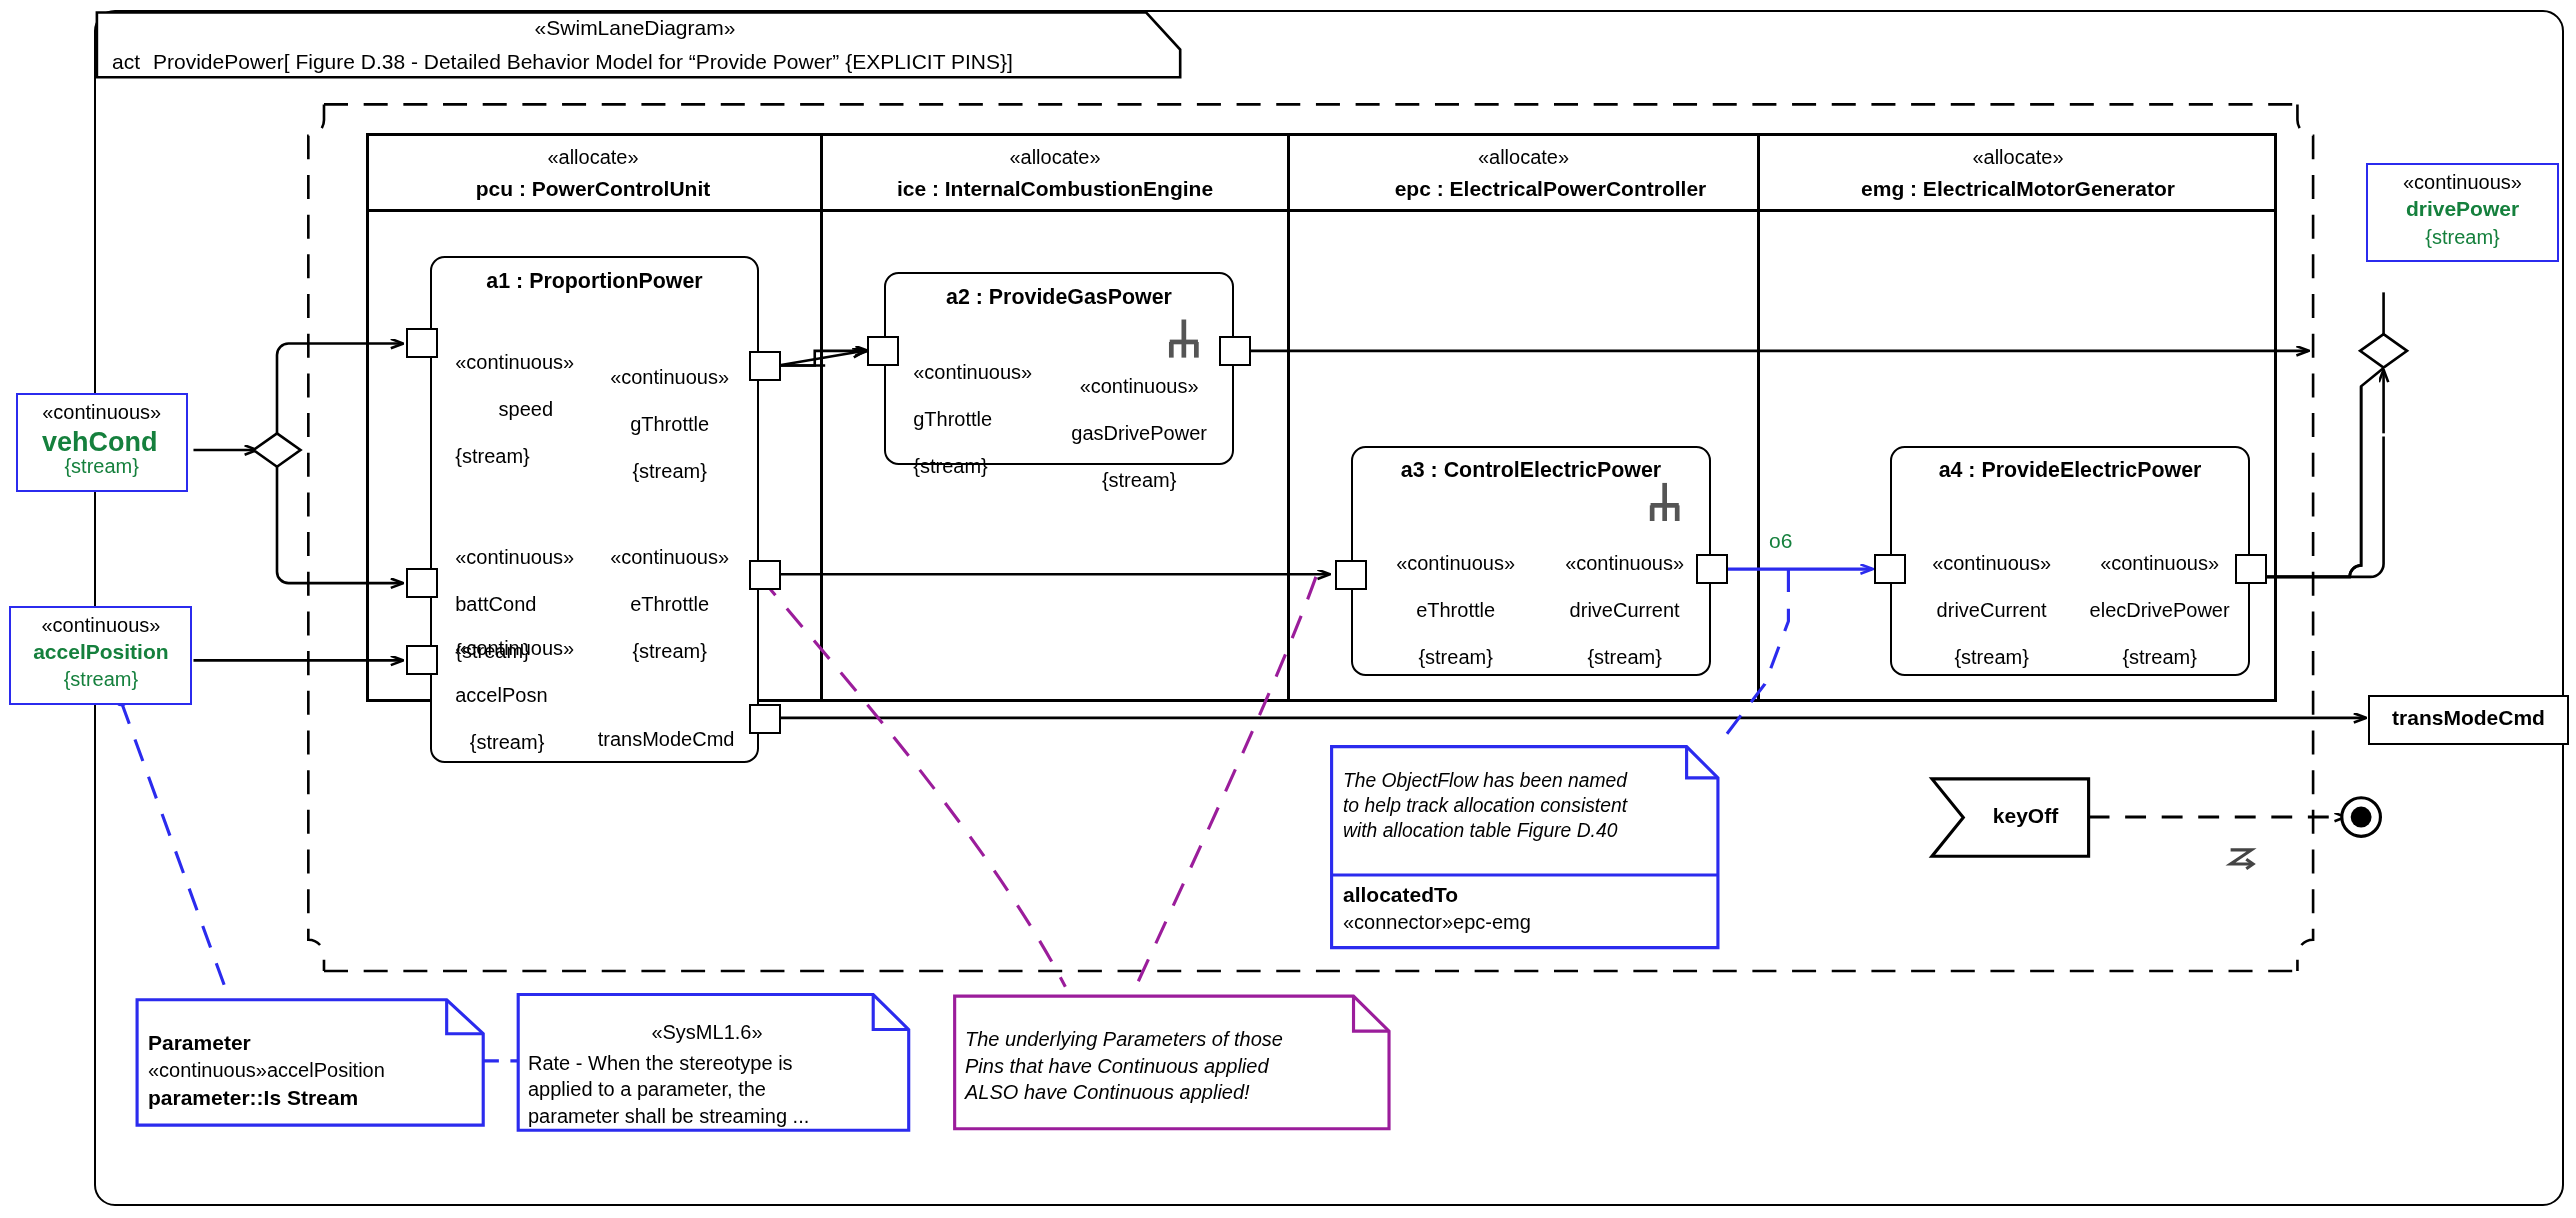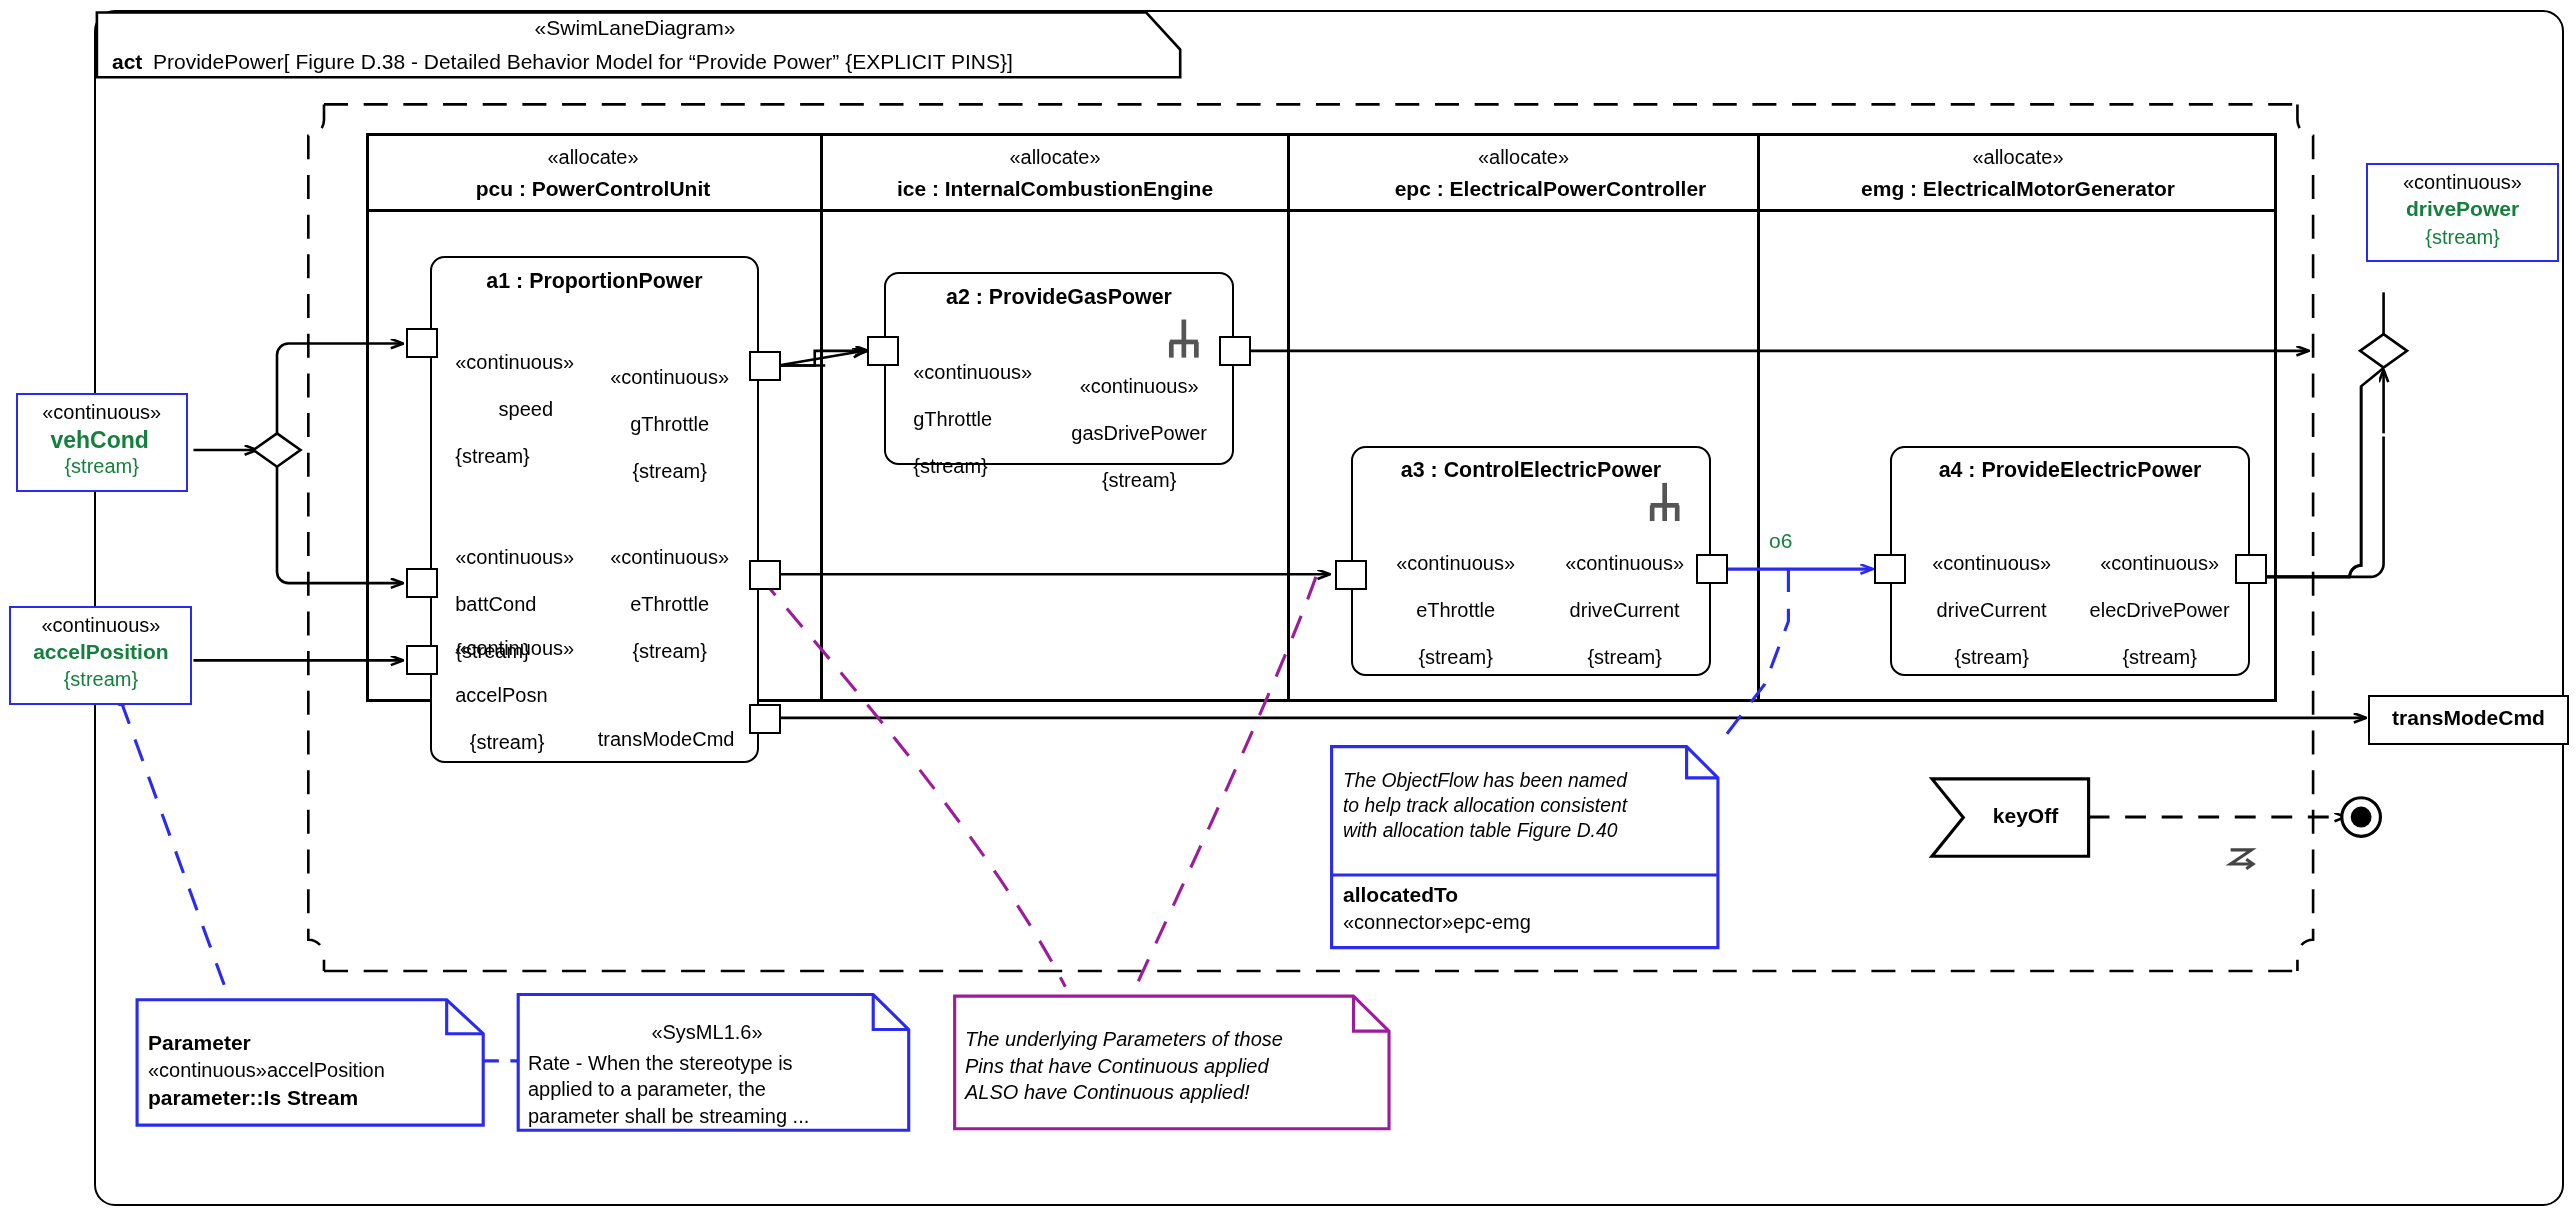--- a/index.html
+++ b/index.html
@@ -21,21 +21,21 @@
 
 <div id="root">
 
   <div class="abs blackborder" style="left:94px;top:10.4px;width:2470px;height:1196px;border-radius:21px;"></div>
 
   <svg width="2576" height="1218" viewBox="0 0 4933 2333">
     <path d="M185,24 L2195,24 L2260,95 L2260,148 L185,148 Z" fill="#fff" stroke="#000" stroke-width="5"></path>
   </svg>
 
   <div class="txt ctr" style="left:97px;top:15.7px;width:1076px;font-size:21px;">«SwimLaneDiagram»</div>
-  <div class="txt" style="left:112px;top:50px;font-size:21px;font-weight:bold;">act</div>
+  <div class="txt" style="left:112px;top:50px;font-size:21px;font-weight:normal;">act</div>
   <div class="txt" style="left:153px;top:50px;font-size:21px;">ProvidePower[ Figure D.38 - Detailed Behavior Model for “Provide Power” {EXPLICIT PINS}]</div>
 
   <svg width="2576" height="1218" viewBox="0 0 4933 2333">
     <path d="M620,200 L620,230 A30,30 0 0 1 590,260 L590,1800 A30,30 0 0 1 620,1830 L620,1860
              M620,200 L4400,200 M620,1860 L4400,1860
              M4400,200 L4400,230 A30,30 0 0 0 4430,260 L4430,1800 A30,30 0 0 0 4400,1830 L4400,1860" fill="none" stroke="#000" stroke-width="5" stroke-dasharray="46 30"></path>
   </svg>
 
   <div class="abs" style="left:366px;top:133px;width:1911px;height:569px;border:3.1px solid #000;background:#fff;"></div>
 
@@ -220,21 +220,21 @@
     <span>{stream}</span>
   </div>
   <div class="txt ctr" style="left:2057px;top:528px;width:183px;font-size:20px;">
     <span>«continuous»</span><br>
     <span>elecDrivePower</span><br>
     <span>{stream}</span>
   </div>
 
   <div class="abs blueborder" style="left:15.7px;top:393px;width:172px;height:99px;background:#fff;"></div>
   <div class="txt ctr" style="left:15.7px;top:401px;width:172px;font-size:20px;color:#000;">«continuous»</div>
-  <div class="txt ctr bold blue" style="left:15.7px;top:427px;width:168px;font-size:23px;">vehCond</div>
+  <div class="txt ctr bold blue" style="left:15.7px;top:427px;width:168px;font-size:27px;">vehCond</div>
   <div class="txt ctr blue" style="left:15.7px;top:455px;width:172px;font-size:20px;">{stream}</div>
 
   <div class="abs blueborder" style="left:9.4px;top:606px;width:183px;height:99px;background:#fff;"></div>
   <div class="txt ctr" style="left:9.4px;top:614px;width:183px;font-size:20px;color:#000;">«continuous»</div>
   <div class="txt ctr bold blue" style="left:9.4px;top:640px;width:183px;font-size:21px;">accelPosition</div>
   <div class="txt ctr blue" style="left:9.4px;top:668px;width:183px;font-size:20px;">{stream}</div>
 
   <div class="abs blueborder" style="left:2366px;top:163px;width:193px;height:99px;background:#fff;"></div>
   <div class="txt ctr" style="left:2366px;top:171px;width:193px;font-size:20px;color:#000;">«continuous»</div>
   <div class="txt ctr bold blue" style="left:2366px;top:197px;width:193px;font-size:21px;">drivePower</div>

